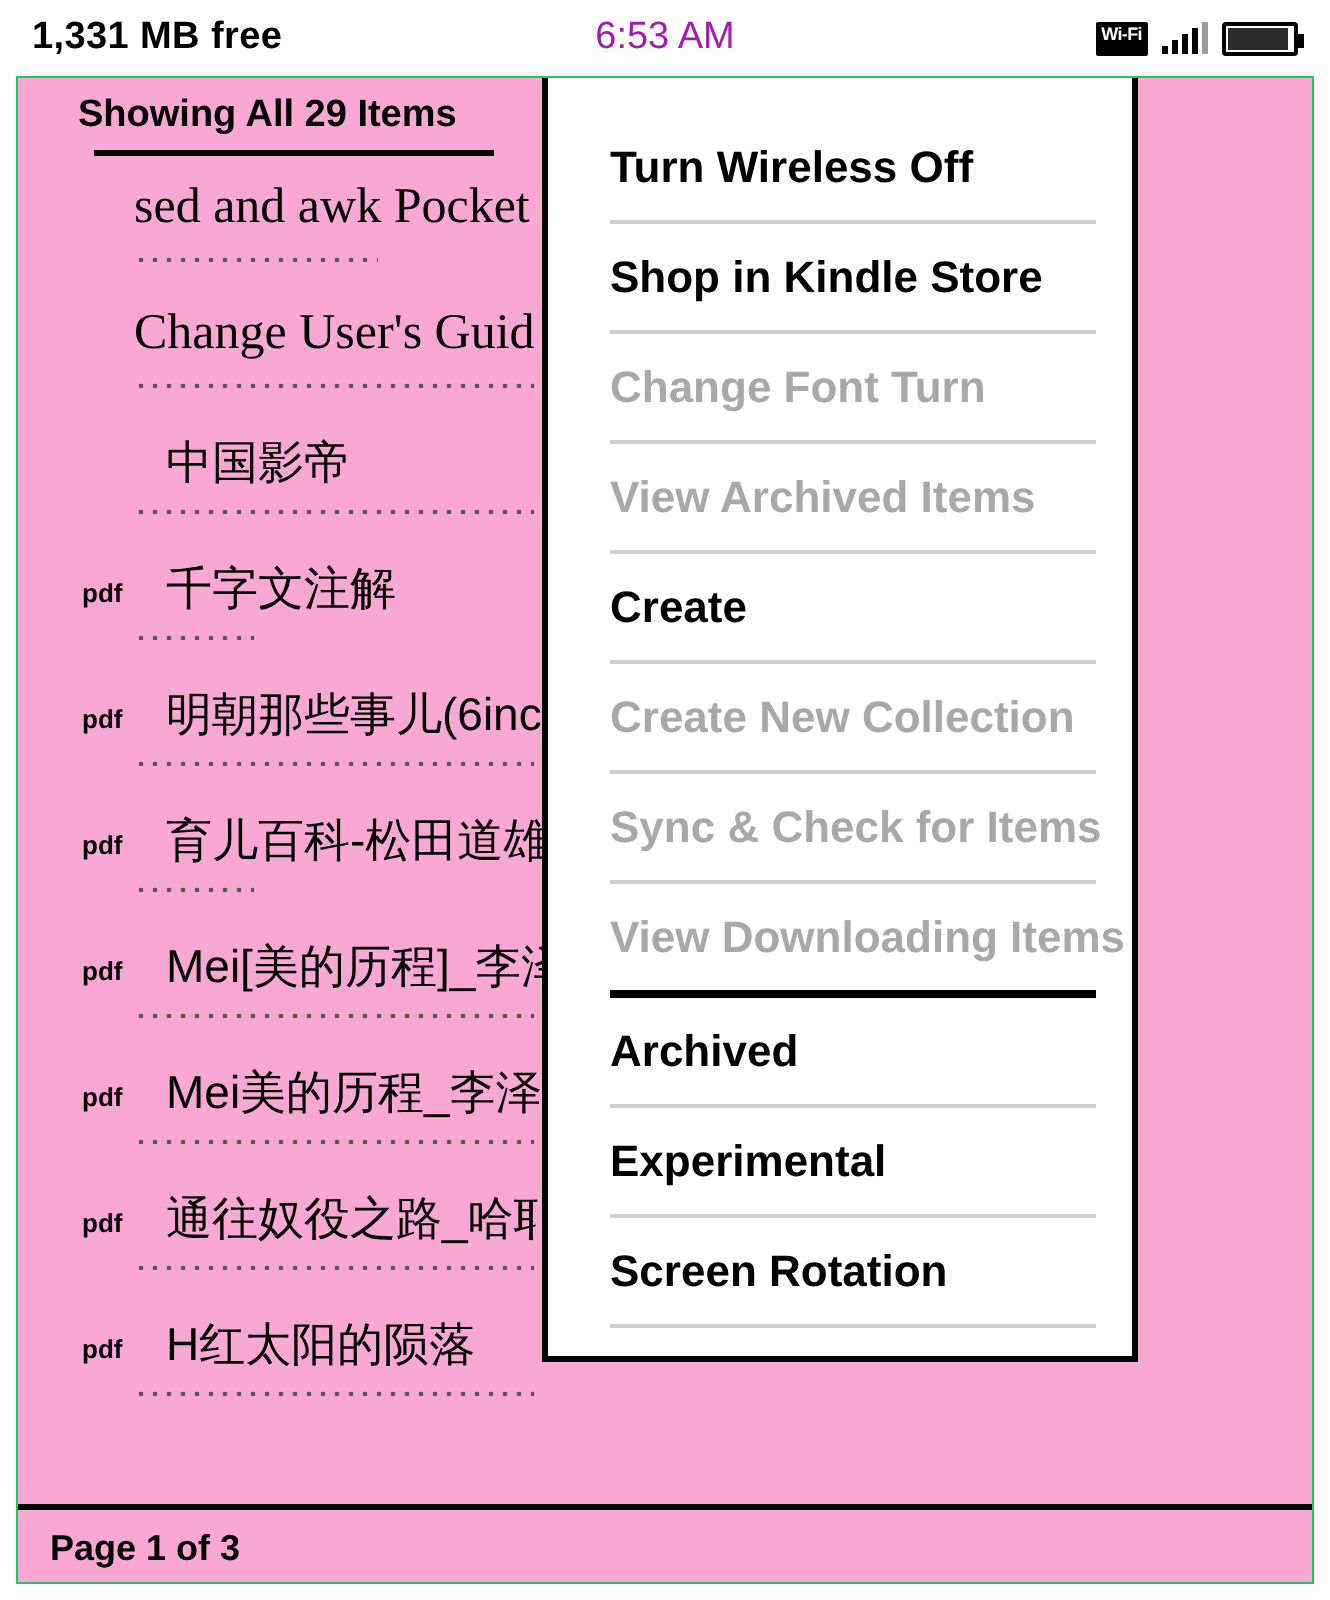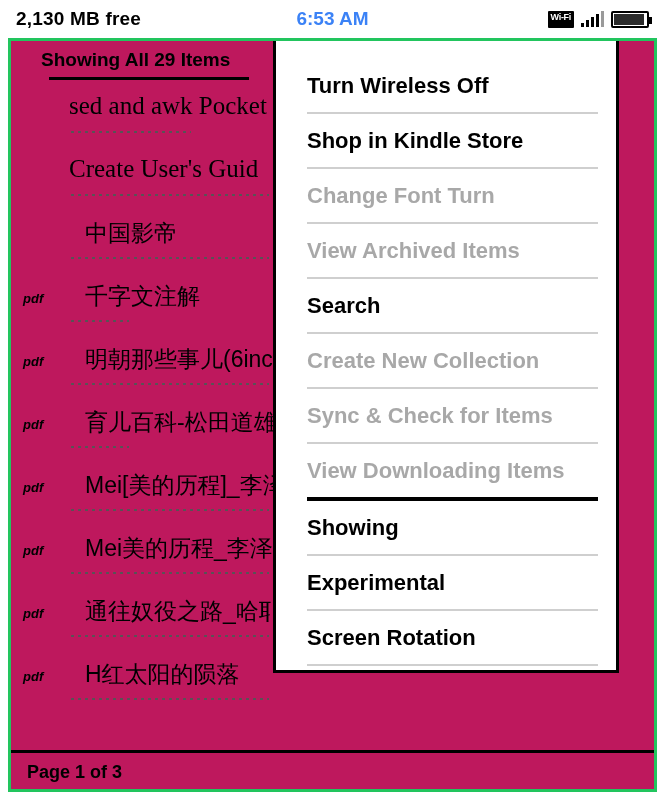--- a/index.html
+++ b/index.html
@@ -36,22 +36,22 @@
     font-size: 19px;
     font-weight: bold;
     color: #000000;
     letter-spacing: 0.2px;
   }
   #clock {
     position: absolute;
     left: 0; right: 0;
     text-align: center;
     font-size: 19px;
-    font-weight: bold;
-    color: #3b82f6;
+    font-weight: normal;
+    color: #a21caf;
     pointer-events: none;
   }
   #status-right {
     margin-left: auto;
     display: flex;
     gap: 7px;
     z-index: 2;
   }
   .wifi-badge {
     display: inline-block;
@@ -103,23 +103,23 @@
     left: 1px; top: 1px; bottom: 1px;
     width: 30px;
     background: #2b2b2b;
   }
 
   
   #frame {
     position: relative;
     margin: 0 8px;
     height: 754px;
-    border: 3px solid #22c55e;
-    box-sizing: border-box;
-    background: #be185d;
+    border: 1px solid #22c55e;
+    box-sizing: border-box;
+    background: #f9a8d4;
     overflow: hidden;
   }
 
   
   #showing-bar {
     padding: 8px 0 6px 30px;
     font-size: 19px;
     font-weight: bold;
     color: #000000;
   }
@@ -135,27 +135,26 @@
     padding-top: 6px;
   }
   .book-row {
     position: relative;
     height: 63px;
     padding-left: 30px;
     box-sizing: border-box;
   }
   .pdf-tag {
     position: absolute;
-    left: 12px;
+    left: 32px;
     top: 16px;
     font-size: 13px;
     font-weight: bold;
     color: #000000;
     font-family: "Liberation Sans", sans-serif;
-    font-style: italic;
   }
   .book-title {
     position: absolute;
     left: 58px;
     top: 6px;
     font-family: "Liberation Serif", serif;
     font-size: 25px;
     color: #000000;
     white-space: nowrap;
   }
@@ -172,26 +171,26 @@
     background-image: radial-gradient(circle, #555 1.1px, rgba(0,0,0,0) 1.3px);
     background-size: 7px 4px;
     background-repeat: repeat-x;
   }
 
   
   #menu {
     position: absolute;
     left: 262px;
     top: 0;
-    width: 346px;
+    width: 298px;
     background: #ffffff;
     border: 3px solid #000000;
     border-top: none;
     box-sizing: border-box;
-    padding: 18px 0 4px 0;
+    padding: 18px 0 14px 0;
     z-index: 20;
   }
   .menu-item {
     position: relative;
     padding: 0 0 0 31px;
     height: 53px;
     display: flex;
     align-items: center;
     font-size: 22px;
     font-weight: bold;
@@ -227,21 +226,21 @@
     font-weight: bold;
     color: #000000;
   }
 </style>
 </head>
 <body>
 
 <div id="device">
 
   <div id="statusbar">
-    <div id="free-space">2,130 MB free</div>
+    <div id="free-space">1,331 MB free</div>
     <div id="clock">6:53 AM</div>
     <div id="status-right">
       <span class="wifi-badge">Wi-Fi</span>
       <span class="signal">
         <i></i>
           <i></i>
           <i></i>
           <i></i>
           <i></i>
       </span>
@@ -257,21 +256,21 @@
     <div id="showing-underline"></div>
 
     <div id="booklist">
 
       <div class="book-row">
         <span class="book-title">sed and awk Pocket</span>
         <span class="dots" style="width:122px"></span>
       </div>
 
       <div class="book-row">
-        <span class="book-title">Create User's Guid</span>
+        <span class="book-title">Change User's Guid</span>
         <span class="dots" style="width:200px"></span>
       </div>
 
       <div class="book-row">
         <span class="book-title sans">中国影帝</span>
         <span class="dots" style="width:200px"></span>
       </div>
 
       <div class="book-row">
         <span class="pdf-tag">pdf</span>
@@ -324,33 +323,33 @@
 
       <div class="menu-item">Shop in Kindle Store</div>
       <div class="menu-sep"></div>
 
       <div class="menu-item disabled">Change Font Turn</div>
       <div class="menu-sep"></div>
 
       <div class="menu-item disabled">View Archived Items</div>
       <div class="menu-sep"></div>
 
-      <div class="menu-item">Search</div>
+      <div class="menu-item">Create</div>
       <div class="menu-sep"></div>
 
       <div class="menu-item disabled">Create New Collection</div>
       <div class="menu-sep"></div>
 
       <div class="menu-item disabled">Sync &amp; Check for Items</div>
       <div class="menu-sep"></div>
 
       <div class="menu-item disabled">View Downloading Items</div>
       <div class="menu-sep strong"></div>
 
-      <div class="menu-item">Showing</div>
+      <div class="menu-item">Archived</div>
       <div class="menu-sep"></div>
 
       <div class="menu-item">Experimental</div>
       <div class="menu-sep"></div>
 
       <div class="menu-item">Screen Rotation</div>
       <div class="menu-sep"></div>
 
     </div>
 

